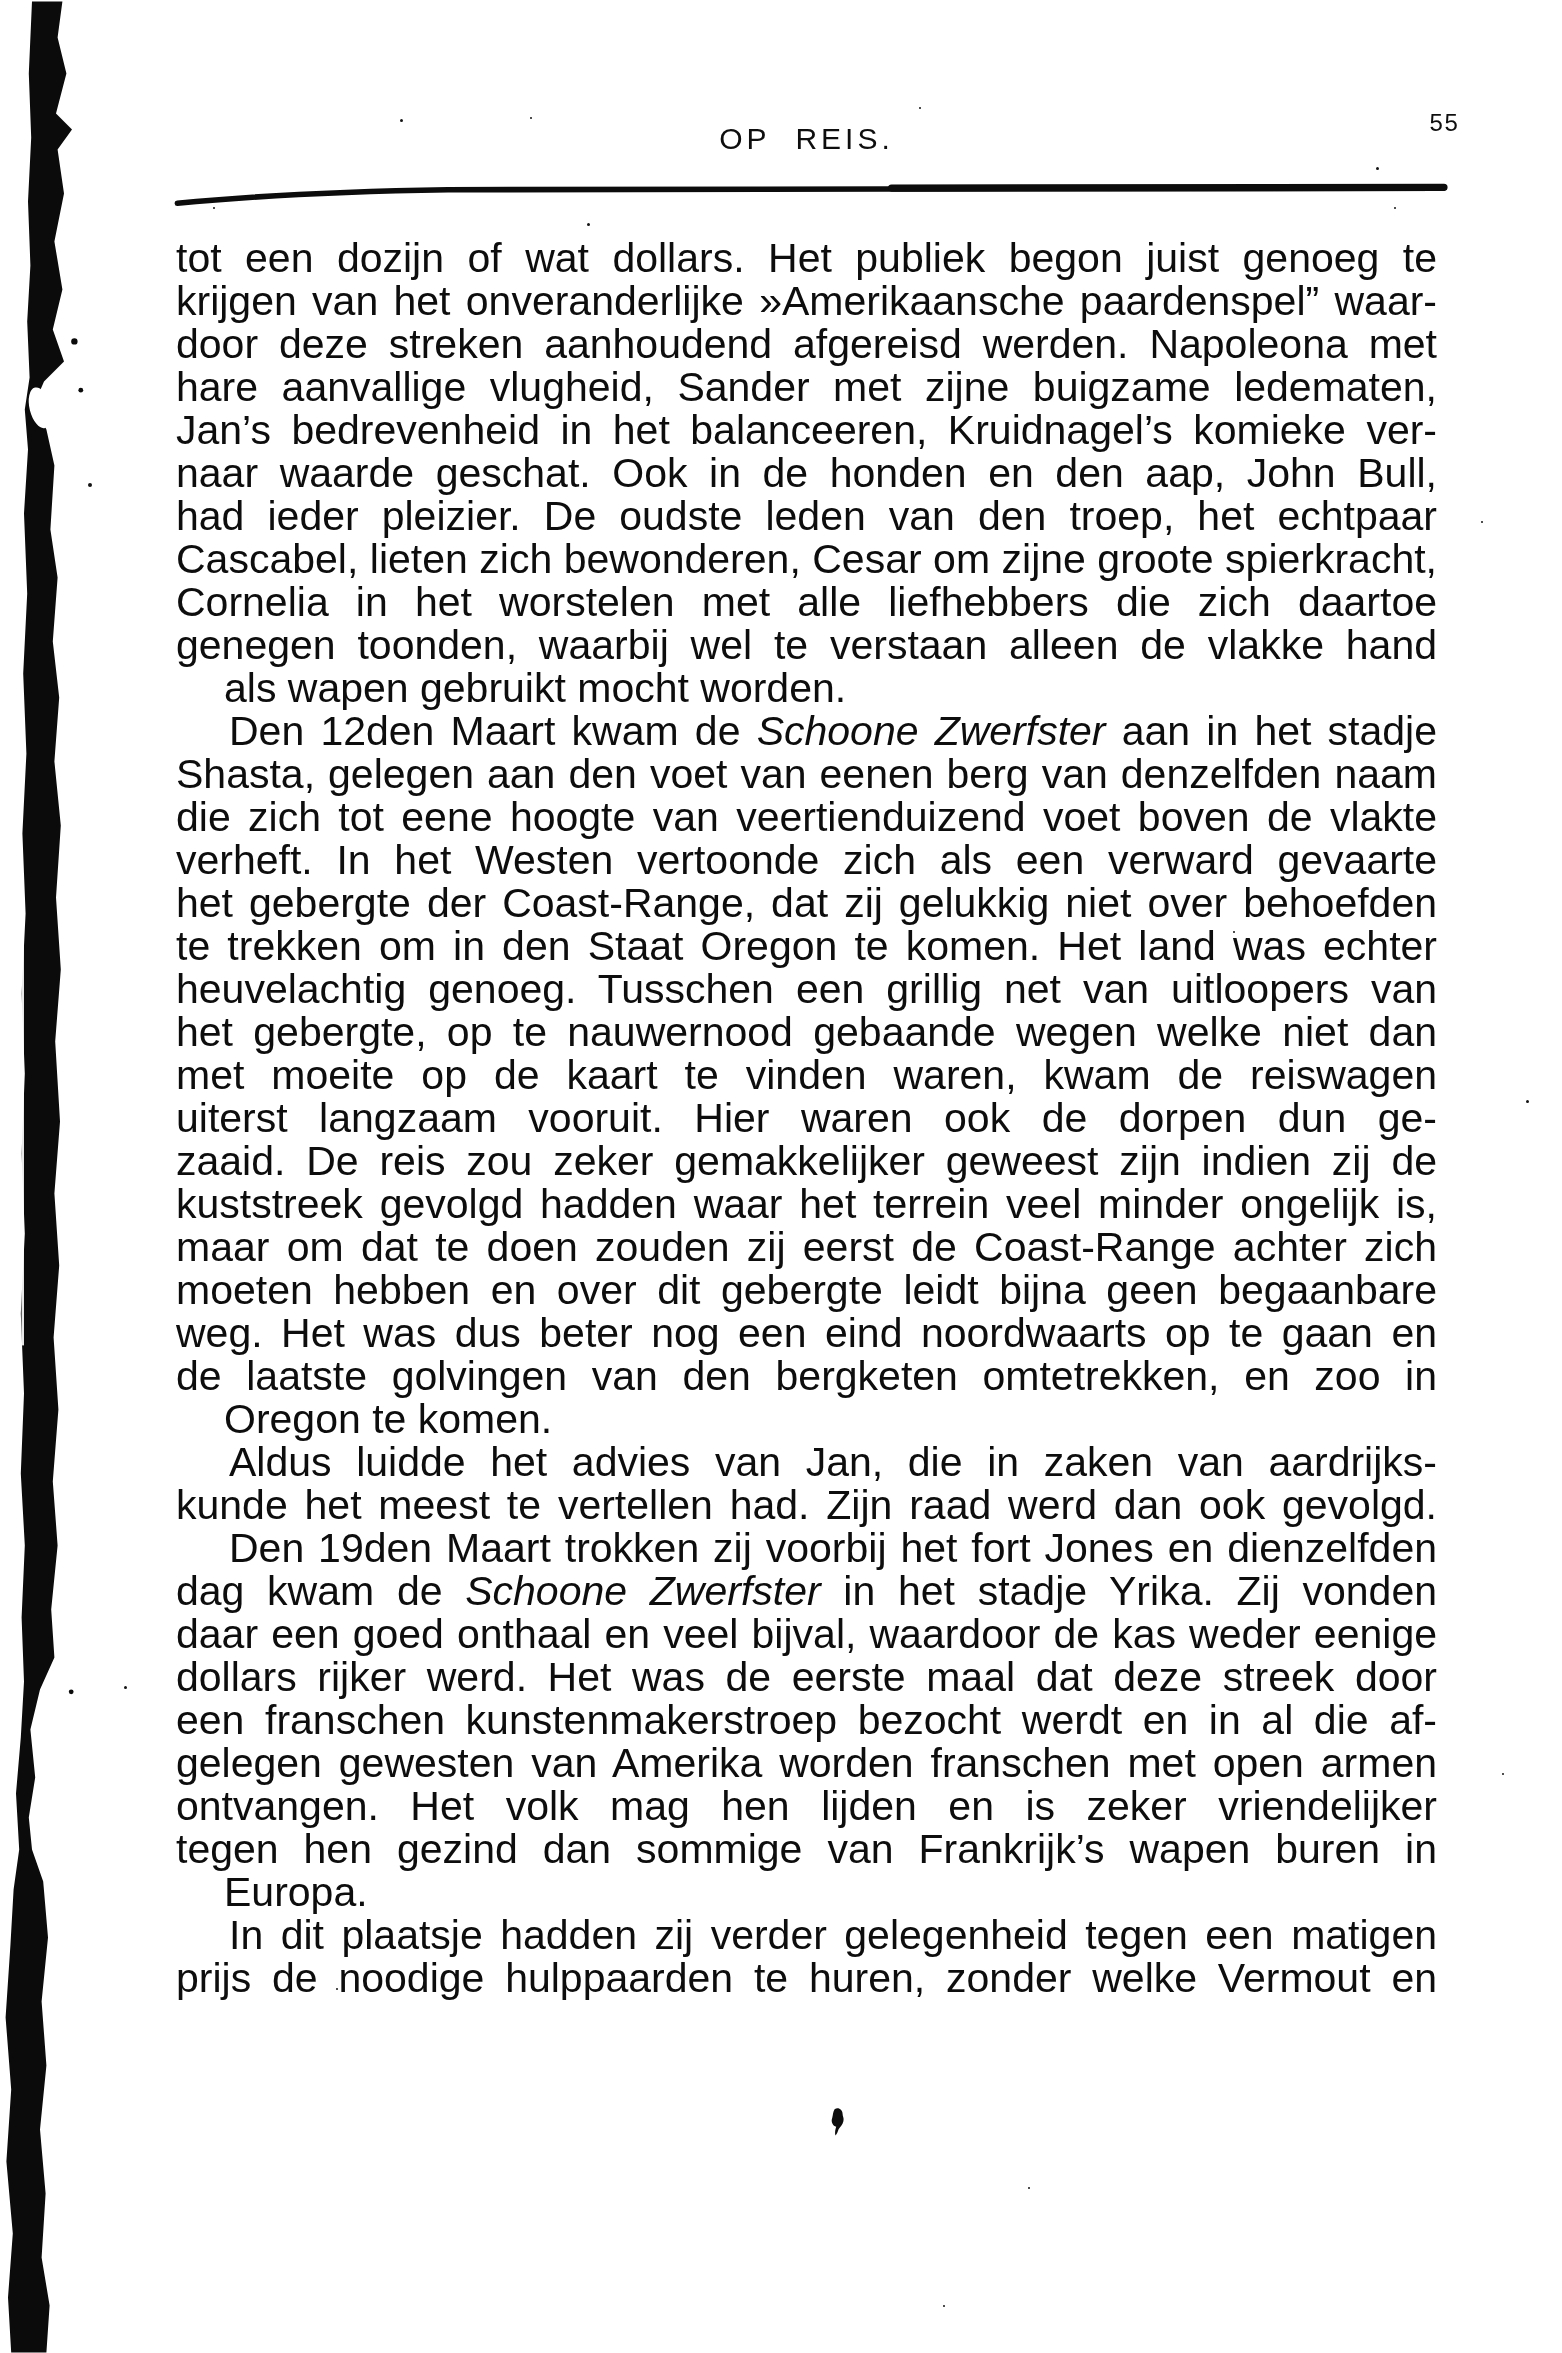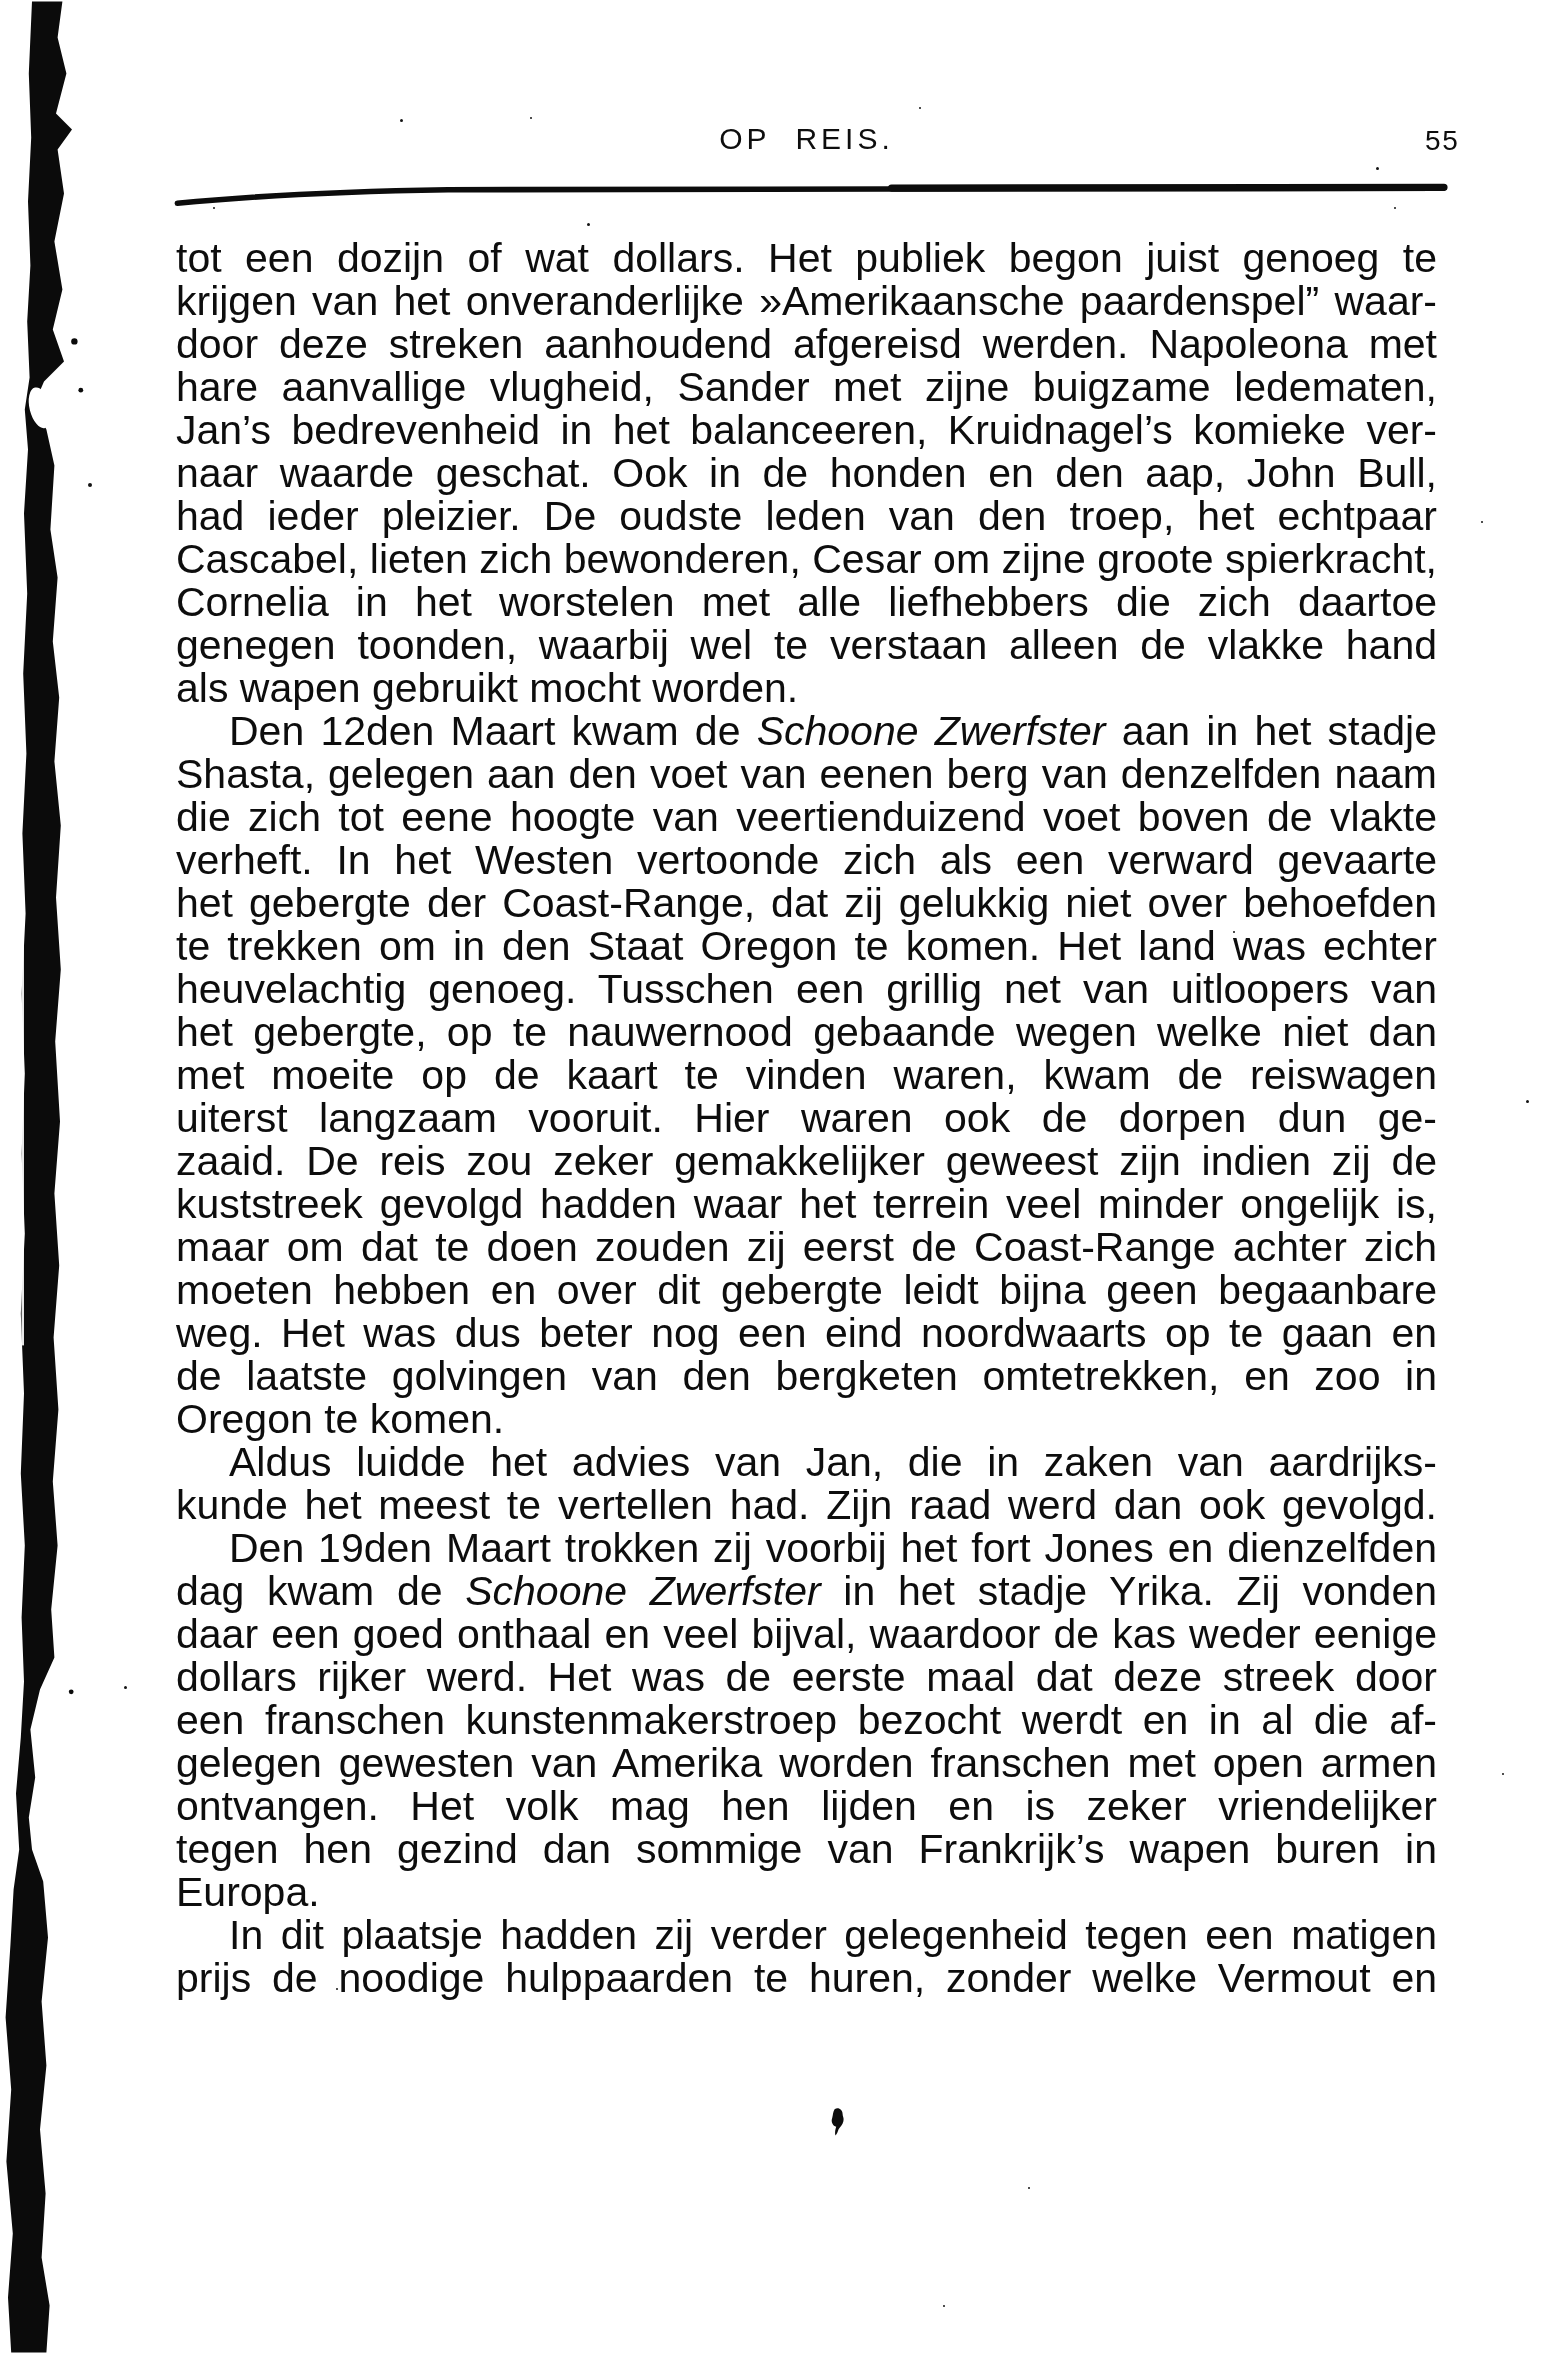--- a/index.html
+++ b/index.html
@@ -12,37 +12,37 @@
     overflow:hidden;
   }
   .content{position:absolute;left:176px;top:0;width:1261px;height:100%;}
   .running-head{
     position:absolute;top:122px;left:0;width:100%;
     text-align:center;
     font-size:30px;letter-spacing:4px;word-spacing:13px;
     color:#0e0e0e;
   }
   .page-number{
-    position:absolute;top:125px;right:-22.4px;
-    font-size:28px;letter-spacing:1.6px;color:#0e0e0e;
+    position:absolute;top:109px;right:-22.4px;
+    font-size:24px;letter-spacing:1.6px;color:#0e0e0e;
   }
   .head-rule{position:absolute;top:176px;left:-4.8px;}
   .text-body{
     position:absolute;top:237px;left:0;width:1261px;
     font-size:41px;line-height:43px;
     text-rendering:optimizeLegibility;
   }
   .para{margin:0;}
   .line{
     text-align:justify;
     text-align-last:justify;
     white-space:normal;
     color:#0d0d0d;
   }
-  .line.short{text-align-last:left;}
+  .line.short{text-align-last:left;margin-left:48px;}
   .line.indent{text-indent:53px;}
   .it{font-style:italic;margin-top:20px;}
   .sp{position:absolute;background:#141414;border-radius:50%;}
   .gutter{position:absolute;left:0;top:0;}
   .blot{position:absolute;left:825px;top:2106px;}
 </style>
 </head>
 <body>
 
 <div class="page">

